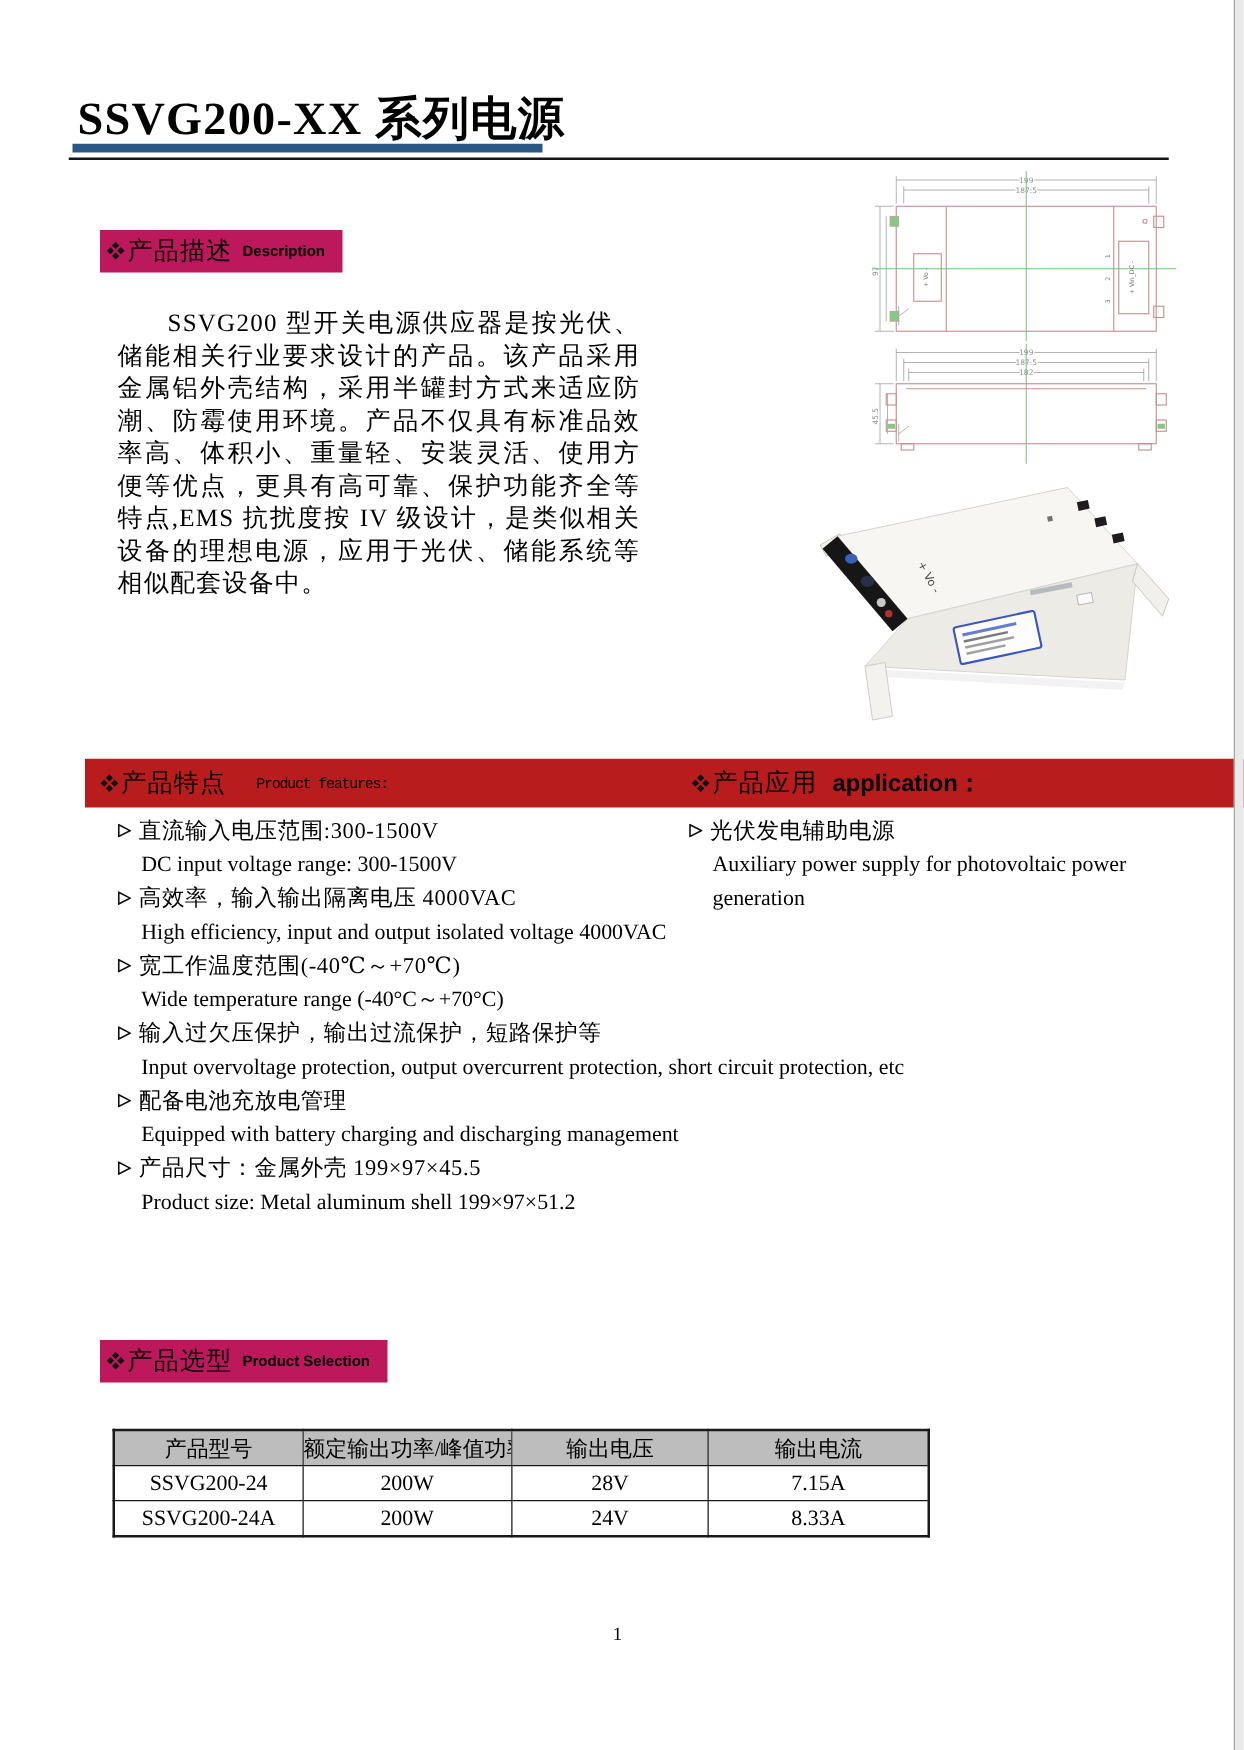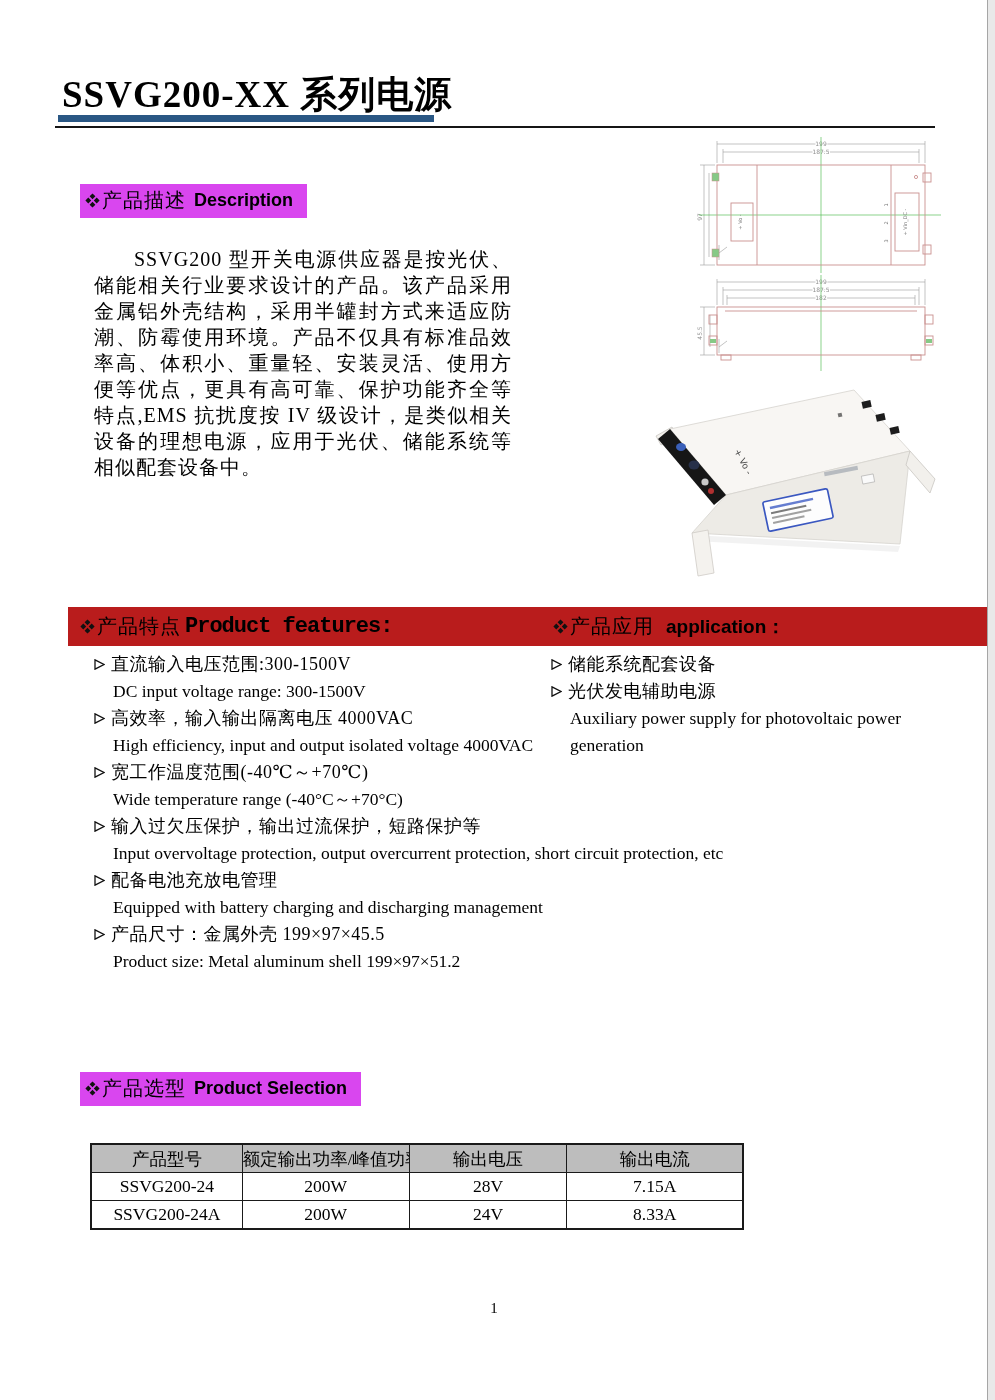--- a/index.html
+++ b/index.html
@@ -9,37 +9,37 @@
         background:#e9e9e9;border-left:1px solid #a6a6a6;}
 
   
   .doc-title{position:absolute;left:62px;top:70px;font-size:37px;font-weight:bold;
         letter-spacing:1px;white-space:nowrap;}
   .title-bar-blue{position:absolute;left:58px;top:115px;width:376px;height:7px;background:#2A5784;}
   .title-rule{position:absolute;left:55px;top:126px;width:880px;height:2px;background:#151515;}
 
   
   .section-header{position:absolute;display:inline-flex;align-items:center;
-        background:#d946ef;padding:3px 14px 4px 5px;white-space:nowrap;}
+        background:#be185d;padding:3px 14px 4px 5px;white-space:nowrap;}
   .sh-zh{font-size:20px;letter-spacing:1px;margin-left:2px;}
-  .sh-en{font-family:"Liberation Sans",sans-serif;font-weight:bold;font-size:18px;margin-left:8px;}
+  .sh-en{font-family:"Liberation Sans",sans-serif;font-weight:bold;font-size:12px;margin-left:8px;}
   .diamond-icon{flex:0 0 auto;}
 
   
   .desc-paragraph{position:absolute;left:94px;top:246px;width:418px;
         font-size:20px;line-height:26px;text-align:justify;text-justify:inter-character;
         text-indent:2em;letter-spacing:1px;}
 
   
   .features-bar{position:absolute;left:68px;top:607px;width:970px;height:39px;background:#b91c1c;}
   .fb-left{position:absolute;left:12px;top:0;height:39px;display:flex;align-items:center;}
   .fb-right{position:absolute;left:485px;top:0;height:39px;display:flex;align-items:center;}
   .fb-zh{font-size:20px;letter-spacing:1px;margin-left:2px;}
-  .fb-en-mono{font-family:"Liberation Mono","DejaVu Sans Mono",monospace;font-weight:bold;
-        font-size:22px;margin-left:4px;letter-spacing:-1px;}
+  .fb-en-mono{font-family:"Liberation Mono","DejaVu Sans Mono",monospace;font-weight:normal;
+        font-size:12px;margin-left:24px;letter-spacing:-1px;}
   .fb-en-sans{font-family:"Liberation Sans",sans-serif;font-weight:bold;font-size:19px;margin-left:12px;}
 
   .feature-list{position:absolute;left:94px;top:651px;width:812px;}
   .app-list{position:absolute;left:551px;top:651px;width:352px;}
   .line-zh{position:relative;padding-left:17px;font-size:18px;line-height:27px;letter-spacing:0.5px;}
   .line-zh .tri-icon{position:absolute;left:0;top:8px;}
   .line-en{padding-left:19px;font-size:17.5px;line-height:27px;}
 
   
   .sel-table{position:absolute;left:90px;top:1143px;width:654px;border-collapse:collapse;
@@ -256,26 +256,20 @@
     <div class="line-zh">
       <svg class="tri-icon" width="11" height="11" viewBox="0 0 11 11">
           <path d="M1 0.8 L10 5.5 L1 10.2 Z" fill="none" stroke="#111" stroke-width="1.3"></path>
         </svg>
       <span>产品尺寸：金属外壳 199×97×45.5</span>
     </div>
     <div class="line-en">Product size: Metal aluminum shell 199×97×51.2</div>
   </div>
 
   <div class="app-list">
-    <div class="line-zh">
-      <svg class="tri-icon" width="11" height="11" viewBox="0 0 11 11">
-          <path d="M1 0.8 L10 5.5 L1 10.2 Z" fill="none" stroke="#111" stroke-width="1.3"></path>
-        </svg>
-      <span>储能系统配套设备</span>
-    </div>
     <div class="line-zh">
       <svg class="tri-icon" width="11" height="11" viewBox="0 0 11 11">
           <path d="M1 0.8 L10 5.5 L1 10.2 Z" fill="none" stroke="#111" stroke-width="1.3"></path>
         </svg>
       <span>光伏发电辅助电源</span>
     </div>
     <div class="line-en">Auxiliary power supply for photovoltaic power generation</div>
   </div>
 
   <div class="section-header" style="left:80px;top:1072px;">

